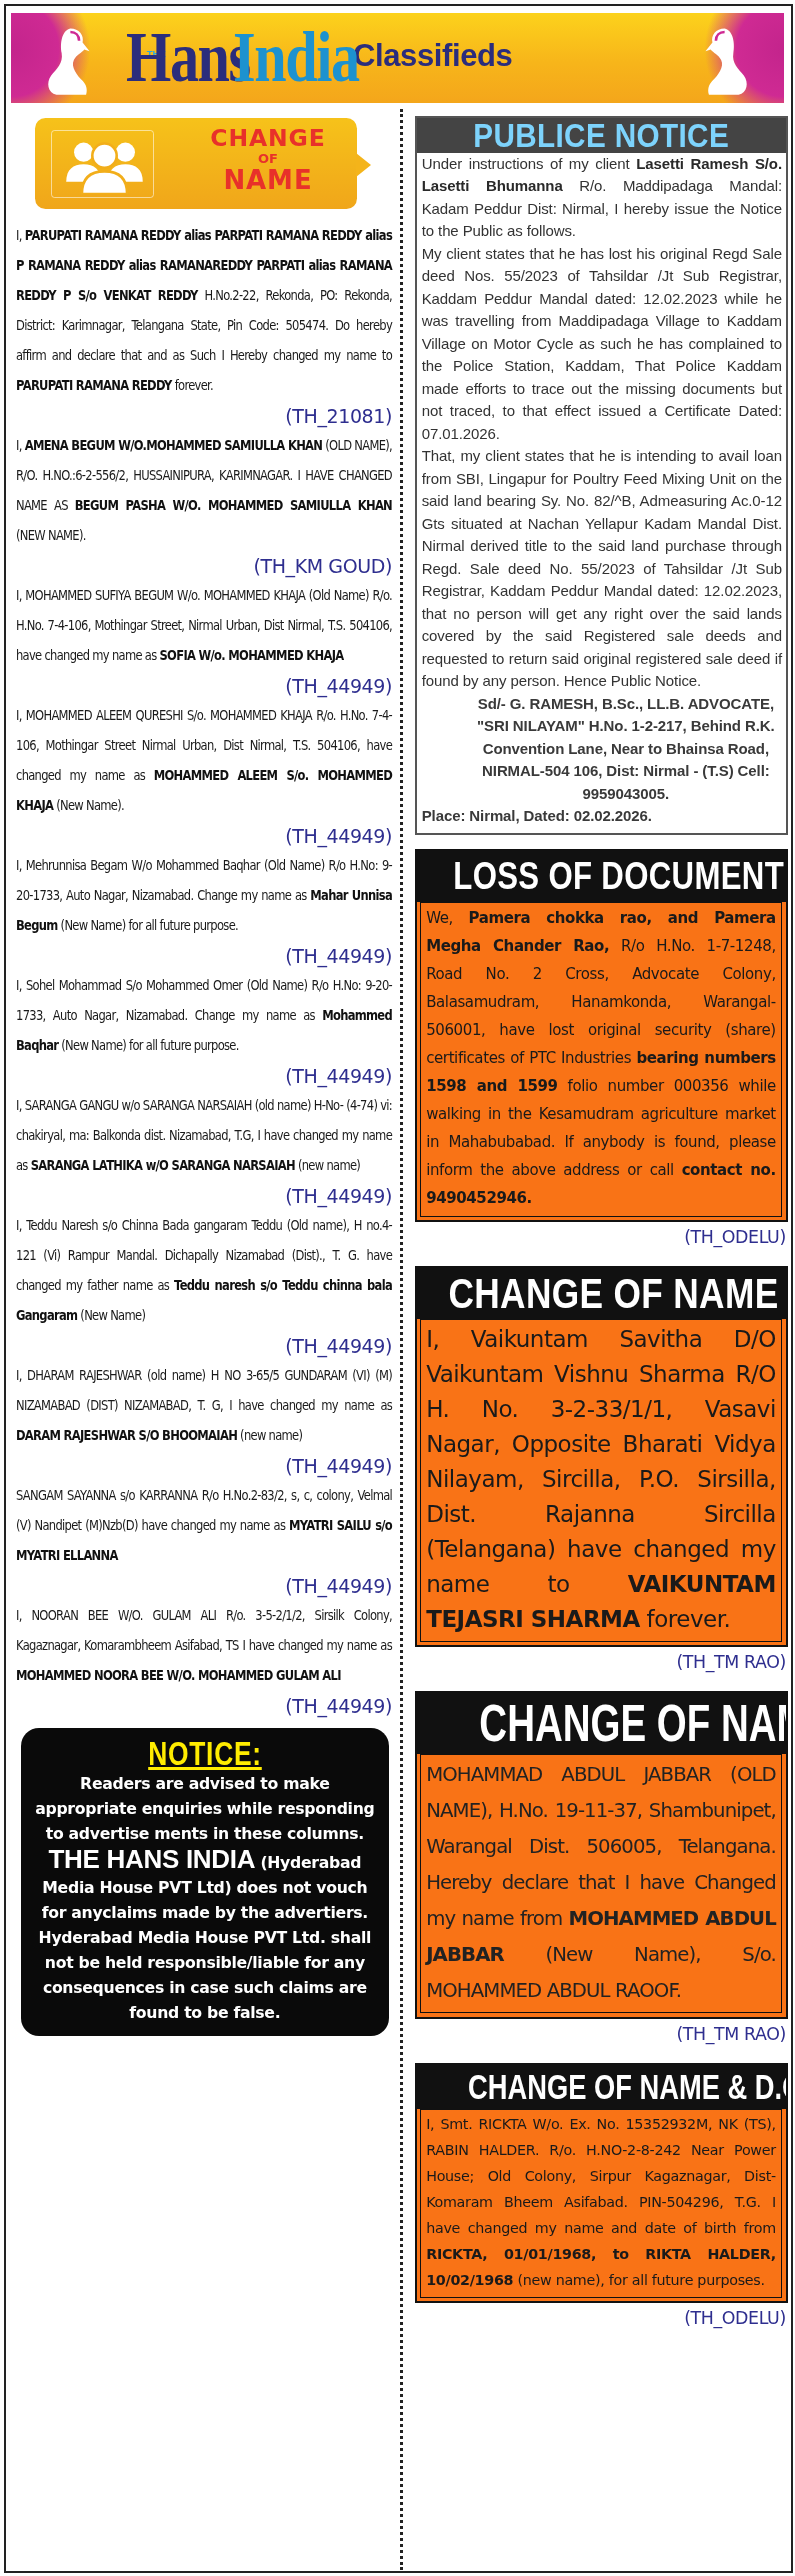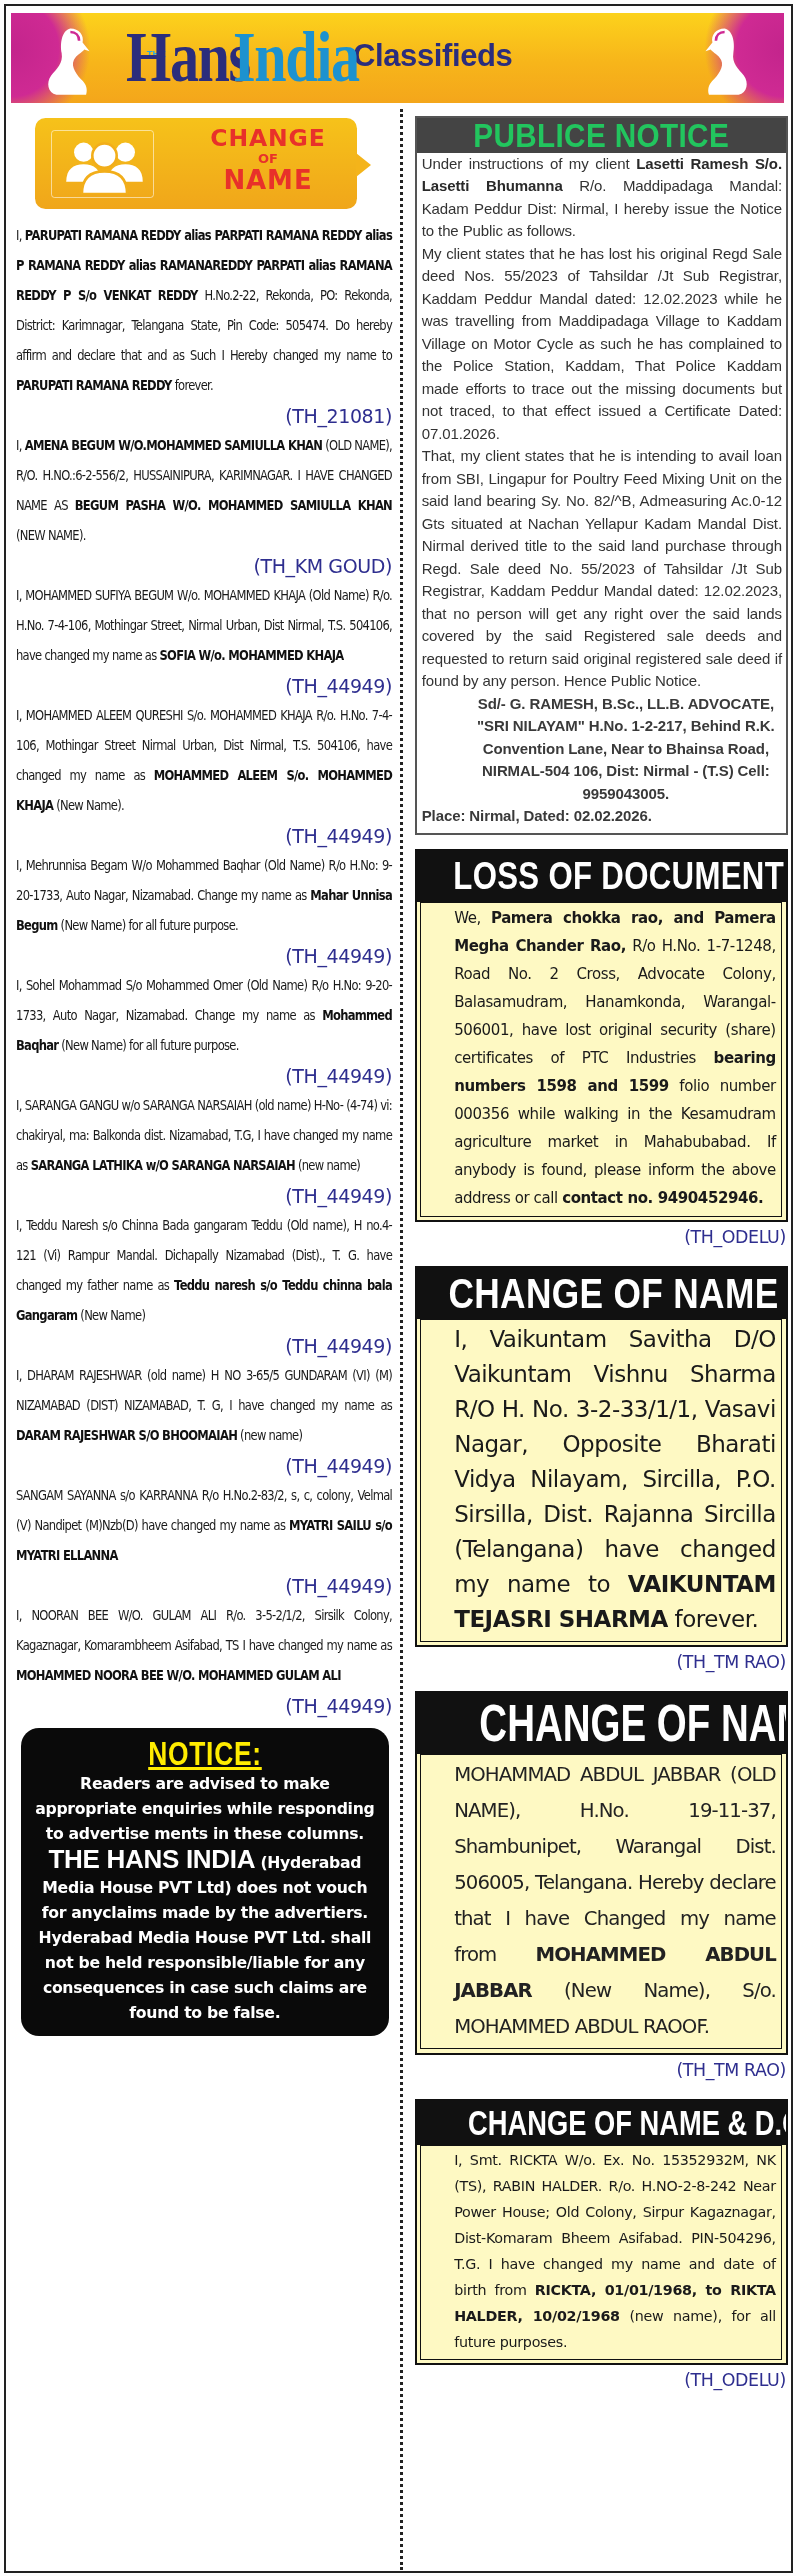--- a/index.html
+++ b/index.html
@@ -114,46 +114,46 @@
     font-family: "DejaVu Sans", sans-serif; font-weight: bold; font-size: 15.7px; line-height: 25px;
     letter-spacing: -0.3px;
   }
   .notice .body .big { font-size: 26px; line-height: 26px; font-family: "Liberation Sans", sans-serif; }
 
   
   .pn {
     border: 2.6px solid #555; background: #fff; width: 373px;
   }
   .pn .head {
-    background: #444; color: #22c55e; text-align: center;
+    background: #444; color: #7dd3fc; text-align: center;
     font-family: "Liberation Sans", sans-serif; font-weight: bold; font-size: 33px; line-height: 35px;
     letter-spacing: 0.4px;
   }
   .pn .head span { display: inline-block; transform: scaleX(0.9); }
   .pn .body {
     padding: 0 3.5px 5.2px 5.2px; font-family: "Liberation Sans", sans-serif; font-size: 15px; line-height: 22.5px;
     color: #333; text-align: justify; letter-spacing: -0.1px;
   }
   .pn .body b { color: #2a2a2a; }
   .pn .sig { text-align: center; font-weight: bold; color: #3a3a3a; margin-left: 48px; }
   .pn .sig-left { font-weight: bold; color: #3a3a3a; }
 
   
   .box {
-    margin-top: 14px; border: 2.6px solid #111; background: #fef9c3;
+    margin-top: 14px; border: 2.6px solid #111; background: #f97316;
   }
   .box .head {
     background: #111; color: #fff; text-align: center;
     font-family: "Liberation Sans", sans-serif; font-weight: bold;
     overflow: hidden; white-space: nowrap;
   }
   .box .head span { display: inline-block; transform-origin: center; }
   .box .inner { border: 1.7px solid #111; margin: 0 3.5px 3.5px; padding: 1.7px 5.2px 3.5px; }
   .box .text {
-    font-family: "DejaVu Sans", sans-serif; color: #1a1a1a; text-align: justify; margin-left: 28px;
+    font-family: "DejaVu Sans", sans-serif; color: #1a1a1a; text-align: justify;
   }
   .box .text b { font-weight: bold; }
 
   .lod .head { font-size: 38px; line-height: 51px; }
   .lod .head span { transform: scaleX(0.82); letter-spacing: 0.4px; }
   .lod .text { font-size: 15px; line-height: 28px; letter-spacing: -0.4px; }
 
   .con1 .head { font-size: 42px; line-height: 51px; }
   .con1 .head span { transform: scaleX(0.84); letter-spacing: 0.4px; }
   .con1 .text { font-size: 23px; line-height: 35px; letter-spacing: -0.5px; }

